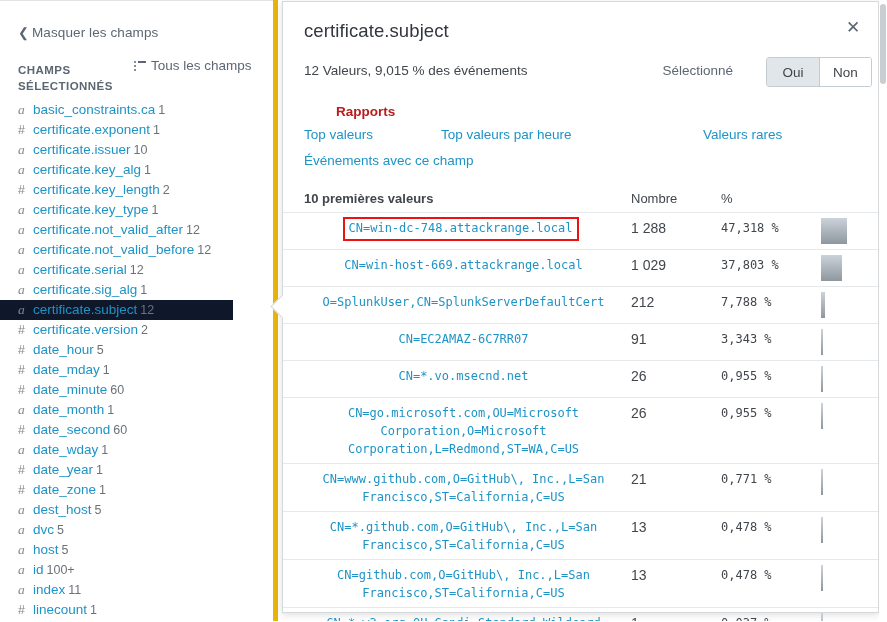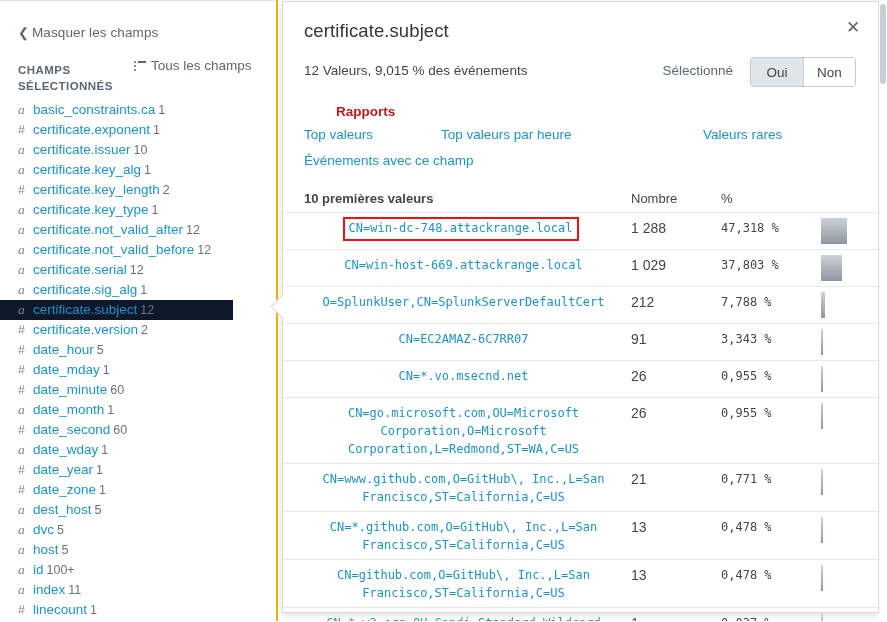--- a/index.html
+++ b/index.html
@@ -15,21 +15,21 @@
     width: 887px; height: 622px;
     background: #ffffff;
   }
 
   
   #sidebar {
     position: absolute;
     left: 0; top: 0;
     width: 278px; height: 622px;
     background: #ffffff;
-    border-right: 2px solid #eab308;
+    border-right: 5px solid #eab308;
     overflow: hidden;
   }
   #sidebar-top-rule {
     position: absolute; left: 0; top: 0; width: 278px; height: 1px;
     background: #e3e3e3;
   }
   .hide-fields {
     position: absolute;
     left: 18px; top: 25px;
     font-size: 13.5px;
@@ -167,21 +167,21 @@
   }
   .sel-label {
     position: absolute;
     right: 145px; top: 61px;
     font-size: 13.5px;
     color: #5c6773;
     white-space: nowrap;
   }
   .seg {
     position: absolute;
-    right: 22px; top: 55px;
+    right: 6px; top: 55px;
     display: flex;
     height: 30px;
     border: 1px solid #c3cbd4;
     border-radius: 3px;
     overflow: hidden;
   }
   .seg .seg-btn {
     min-width: 52px;
     padding: 0 13px;
     font-size: 13.5px;

